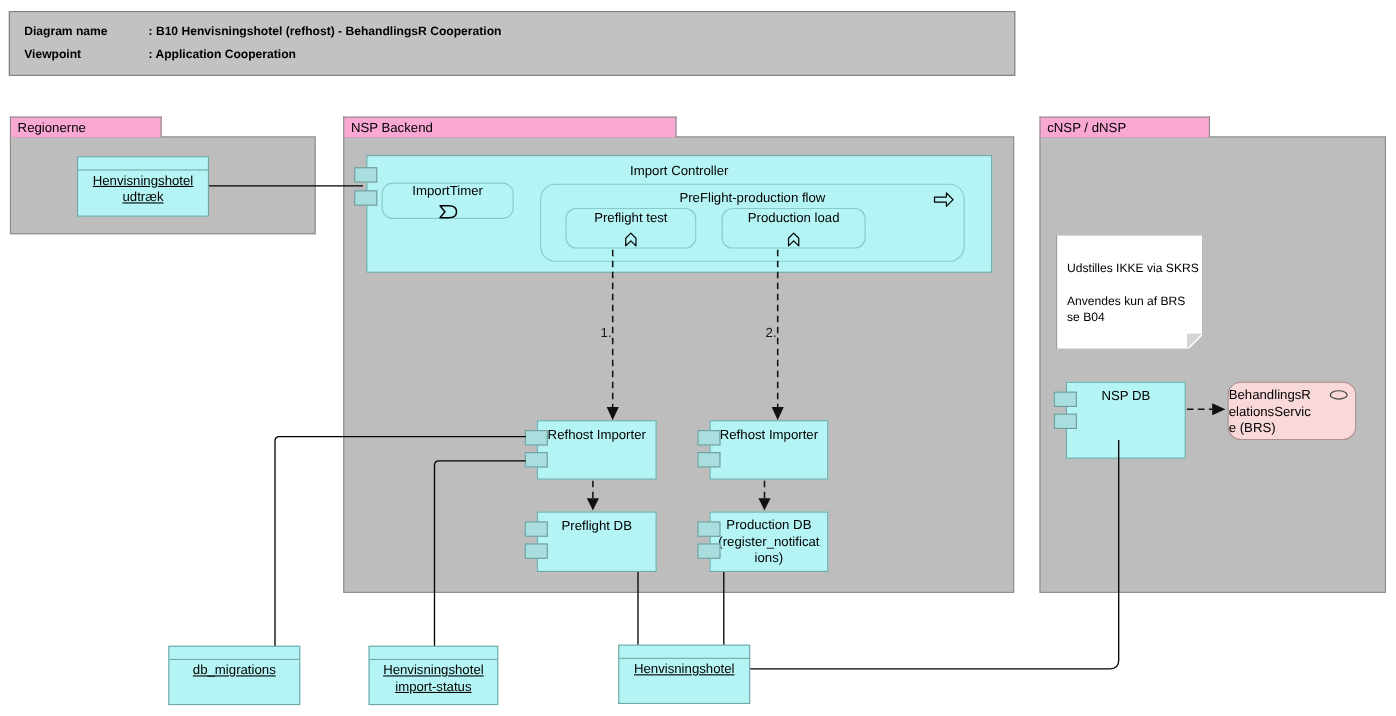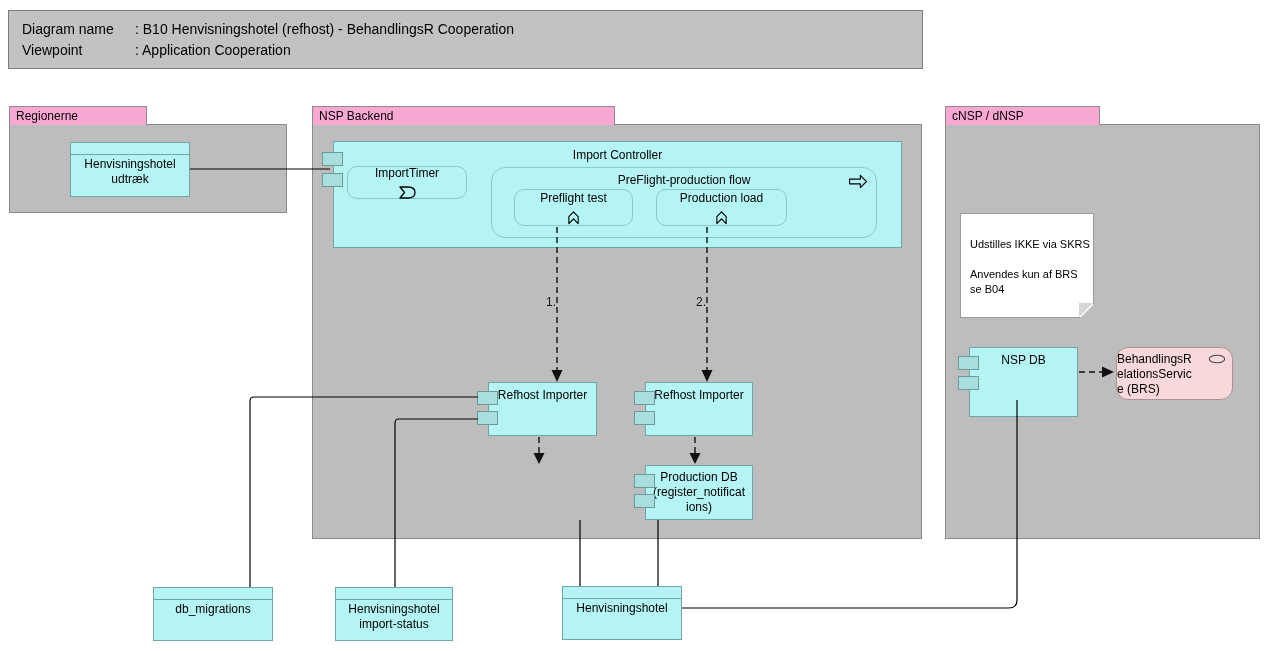--- a/index.html
+++ b/index.html
@@ -3,21 +3,21 @@
 <meta charset="utf-8">
 <style>
   html,body { margin:0; padding:0; background:#fff; }
   body { font-family:"Liberation Sans", sans-serif; color:#000; }
   .canvas { position:relative; width:1269px; height:651px; background:#fff; overflow:hidden; font-size:12px; }
   * { box-sizing:border-box; }
 
   
   .title-box { position:absolute; left:8px; top:10px; width:915px; height:59px;
                background:#c2c2c2; border:1px solid #7c7c7c; padding:8px 10px 0 13px; z-index:1; }
-  .trow { display:flex; font-weight:normal; font-size:14px; line-height:21px;align-items:center; }
+  .trow { display:flex; font-weight:bold; font-size:11px; line-height:21px;align-items:center; }
   .tlabel { width:113px; flex:none; }
 
   
   .group-tab { position:absolute; height:19px; background:#f9a8d4; border:1px solid #8b8b8b;
                border-bottom:none; line-height:18px; padding-left:6px; z-index:2; }
   .group-body { position:absolute; background:#bdbdbd; border:1px solid #8b8b8b; z-index:1; }
 
   
   .comp { position:absolute; background:#b5f4f4; border:1px solid #6fa6a6; text-align:center; z-index:3; }
   .comp .lbl { padding-top:5px; white-space:pre-line; line-height:15px; }
@@ -27,21 +27,21 @@
   .ic .lbl { padding-top:6px; }
 
   
   .rounded { position:absolute; background:#b5f4f4; border:1px solid #85cbcb; border-radius:10px;
              display:flex; align-items:center; justify-content:center; gap:6px; z-index:4;flex-direction:column; }
   .flowbox { position:absolute; background:#b5f4f4; border:1px solid #85cbcb; border-radius:14px; z-index:3; }
   .flow-title { padding-top:5px; text-align:center; }
   .flow-icon { position:absolute; right:8px; top:6px; }
 
   
-  .dataobj { position:absolute; background:#b5f4f4; border:1px solid #6fa6a6; text-align:center; z-index:3; }
+  .dataobj { position:absolute; background:#b5f4f4; border:1px solid #6fa6a6; text-align:center; z-index:3;text-decoration:underline; }
   .dataobj .band { height:12px; border-bottom:1px solid #6fa6a6; }
   .dataobj .lbl { padding-top:2px; white-space:pre-line; line-height:15px; }
 
   
   .service { position:absolute; background:#f8d8d8; border:1px solid #ab9191; border-radius:12px;
              text-align:left; z-index:3; }
   .service .lbl { padding-top:4px; white-space:pre-line; line-height:15px; }
   .service .svc-icon { position:absolute; right:6px; top:6px; }
 
   
@@ -145,20 +145,25 @@
     <div class="port p2"></div>
     <div class="lbl">Refhost Importer</div>
   </div>
 
   <div class="comp" style="left:645px;top:382px;width:108px;height:54px">
     <div class="port p1"></div>
     <div class="port p2"></div>
     <div class="lbl">Refhost Importer</div>
   </div>
 
+  <div class="comp" style="left:488px;top:465px;width:109px;height:55px">
+    <div class="port p1"></div>
+    <div class="port p2"></div>
+    <div class="lbl">Preflight DB</div>
+  </div>
 
   <div class="comp" style="left:645px;top:465px;width:108px;height:55px">
     <div class="port p1"></div>
     <div class="port p2"></div>
     <div class="lbl" style="padding-top:4px">Production DB
 (register_notificat
 ions)</div>
   </div>
 
   <div class="note">

